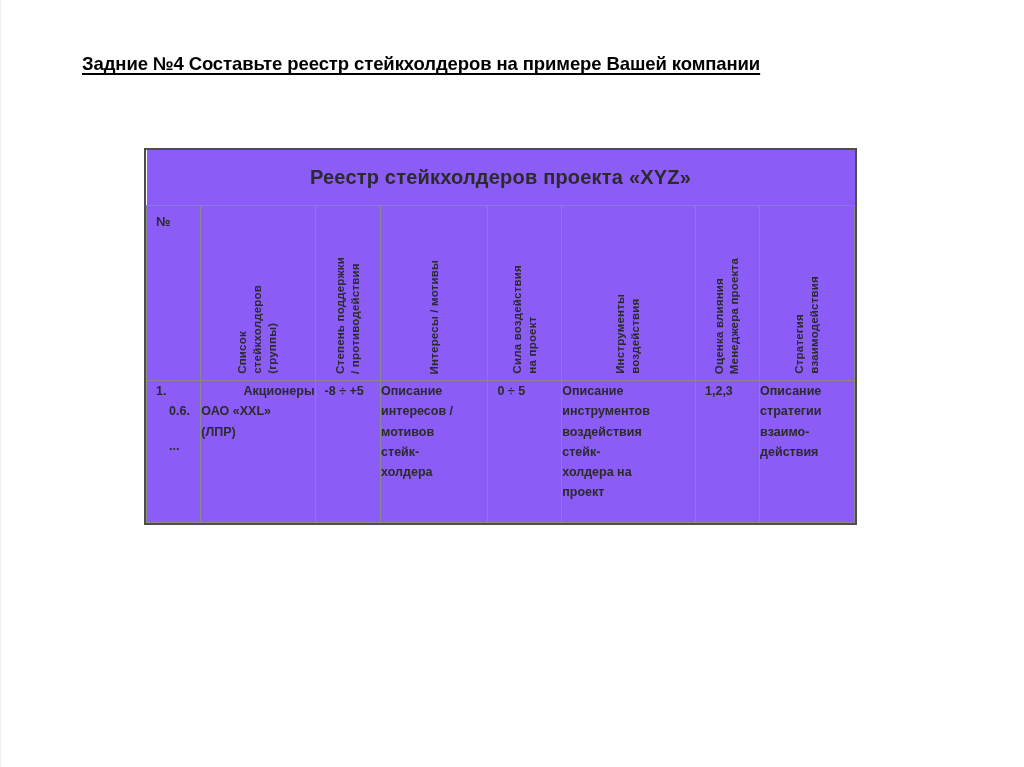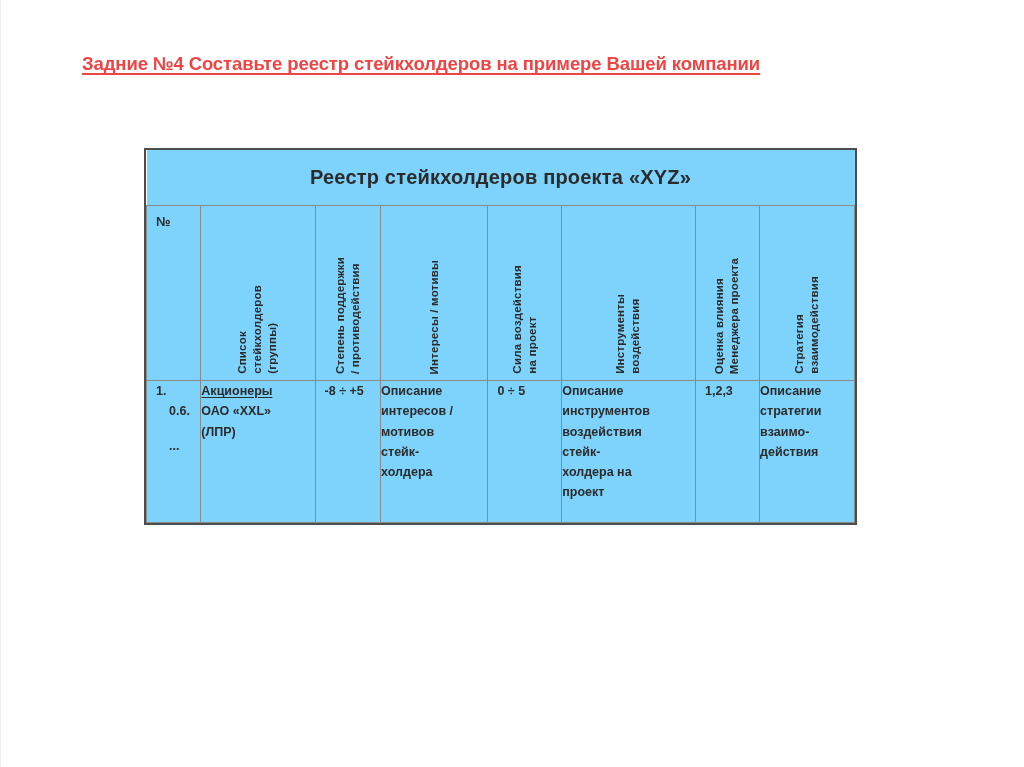--- a/index.html
+++ b/index.html
@@ -31,21 +31,21 @@
   
   .slide-title {
     position: absolute;
     left: 82px;
     top: 40px;
     width: 880px;
     font-size: 18.5px;
     font-weight: bold;
     line-height: 1.25;
     letter-spacing: -0.1px;
-    color: #ef4444;
+    color: #000000;
     text-decoration: underline;
     text-underline-offset: 3px;
     text-decoration-thickness: 2px;
     white-space: nowrap;
   }
 
   
   .registry {
     position: absolute;
     left: 144px;
@@ -61,21 +61,21 @@
     width: 100%;
     height: 100%;
     border-collapse: collapse;
     table-layout: fixed;
   }
 
   .registry-table td {
     border: 1px solid #8a8a8a;
     padding: 0;
     vertical-align: top;
-    background: #7dd3fc;
+    background: #8b5cf6;
   }
 
   
   .table-caption-cell {
     height: 55px;
     border-top: none !important;
     border-left: none !important;
     border-right: none !important;
     text-align: center;
     vertical-align: middle !important;
@@ -130,21 +130,21 @@
     font-weight: bold;
     line-height: 1.62;
     color: #2b2b2b;
     padding: 8px 6px 8px 8px;
   }
   .body-cell.center {
     text-align: left;
     padding-left: 9px;
   }
   .cell-line { display: block; white-space: pre-wrap; }
-  .cell-line.underline { text-decoration: underline; text-underline-offset: 2px; }
+  .cell-line.underline { text-underline-offset: 2px; text-align: right; }
   .cell-line.indent { padding-left: 13px; }
   .cell-line.gap { margin-top: 14px; }
   .cell-line.ellipsis { padding-left: 13px; }
 </style>
 </head>
 <body>
 
 <div class="page-edge"></div>
 
 <h1 class="slide-title">Задние №4 Составьте реестр стейкхолдеров на примере Вашей компании</h1>

